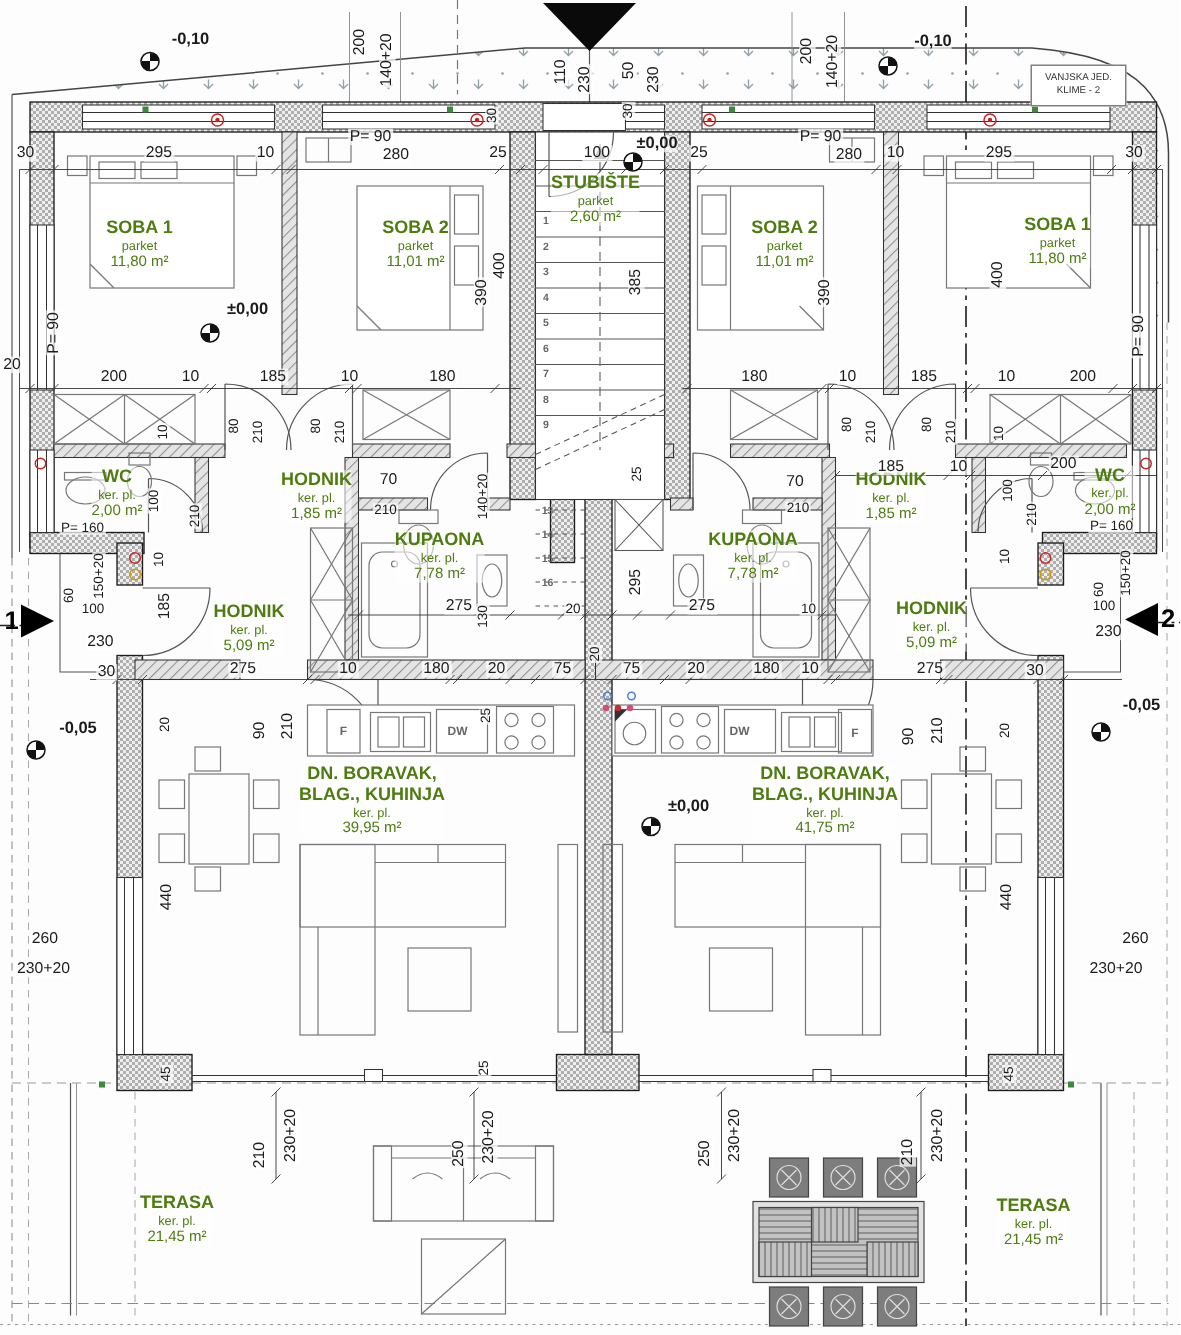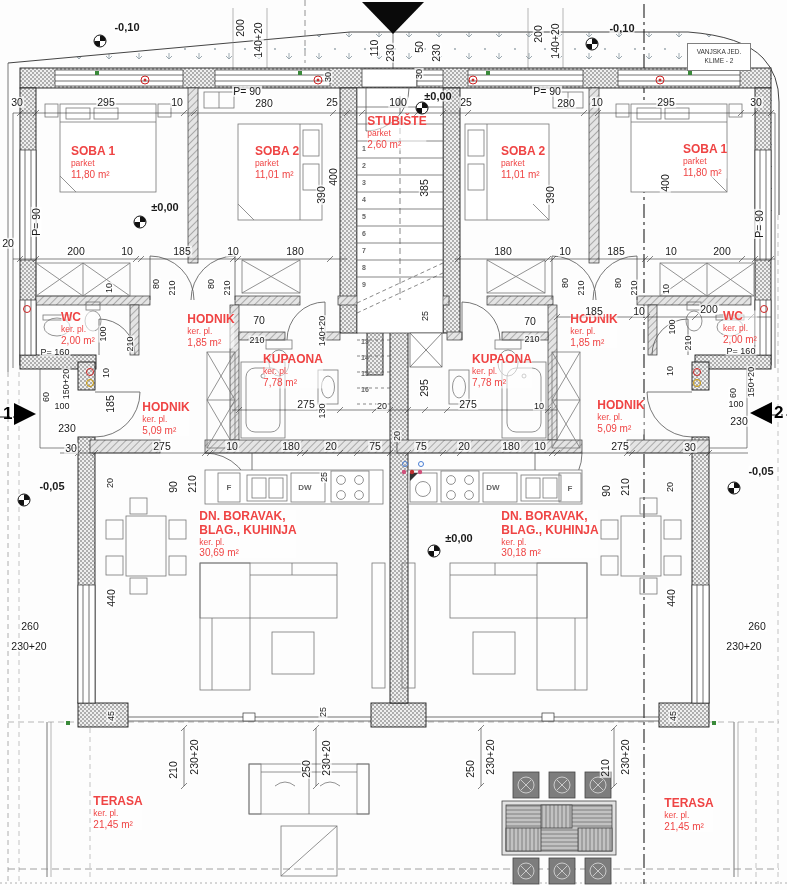--- a/index.html
+++ b/index.html
@@ -3,22 +3,22 @@
 <meta charset="utf-8">
 <style>
   html,body{margin:0;padding:0;background:#fff;}
   #plan{position:relative;width:787px;height:890px;background:#fdfdfd;overflow:hidden;
         font-family:"Liberation Sans",sans-serif;}
   #plan svg{position:absolute;left:0;top:0;}
   #labels{position:absolute;left:0;top:0;width:787px;height:890px;z-index:5;}
   .lbl{position:absolute;font-family:"Liberation Sans",sans-serif;color:#1b1b1b;
        background:rgba(255,255,255,.72);padding:0 1px;line-height:1;white-space:pre;z-index:5;}
   .lbl.gray{color:#666;background:transparent;font-weight:bold;}
-  .room-label{position:absolute;transform:translate(-50%,-50%);z-index:4;
-       background:rgba(255,255,255,.55);color:#ef4444;line-height:1.15;white-space:pre;}
+  .room-label{position:absolute;text-align:center;transform:translate(-50%,-50%);z-index:4;
+       background:rgba(255,255,255,.55);color:#4d7c0f;line-height:1.15;white-space:pre;}
   .room-name{font-weight:bold;font-size:12px;display:block;}
   .room-floor{font-size:8.5px;display:block;}
   .room-area{font-size:10px;display:block;}
   .level-sym{position:absolute;width:11px;height:11px;border:1px solid #111;border-radius:50%;
        background:conic-gradient(#111 0 90deg,#fff 90deg 180deg,#111 180deg 270deg,#fff 270deg);
        transform:translate(-50%,-50%);z-index:6;}
   .level-txt{position:absolute;font-size:11px;font-weight:bold;color:#1b1b1b;line-height:1;
        transform:translate(-50%,-50%);background:rgba(255,255,255,.7);z-index:6;white-space:pre;}
   .section{position:absolute;display:flex;align-items:center;gap:2px;z-index:7;
        font-weight:bold;font-size:17px;color:#000;}
@@ -766,22 +766,22 @@
       <div class="room-label" style="left: 705px; top: 161px;"><span class="room-name">SOBA 1</span><span class="room-floor">parket</span><span class="room-area">11,80 m²</span></div>
       <div class="room-label" style="left: 397px; top: 133px;"><span class="room-name">STUBIŠTE</span><span class="room-floor">parket</span><span class="room-area">2,60 m²</span></div>
       <div class="room-label" style="left: 78px; top: 329px;"><span class="room-name">WC</span><span class="room-floor">ker. pl.</span><span class="room-area">2,00 m²</span></div>
       <div class="room-label" style="left: 211px; top: 331px;"><span class="room-name">HODNIK</span><span class="room-floor">ker. pl.</span><span class="room-area">1,85 m²</span></div>
       <div class="room-label" style="left: 594px; top: 331px;"><span class="room-name">HODNIK</span><span class="room-floor">ker. pl.</span><span class="room-area">1,85 m²</span></div>
       <div class="room-label" style="left: 740px; top: 328px;"><span class="room-name">WC</span><span class="room-floor">ker. pl.</span><span class="room-area">2,00 m²</span></div>
       <div class="room-label" style="left: 293px; top: 371px;"><span class="room-name">KUPAONA</span><span class="room-floor">ker. pl.</span><span class="room-area">7,78 m²</span></div>
       <div class="room-label" style="left: 502px; top: 371px;"><span class="room-name">KUPAONA</span><span class="room-floor">ker. pl.</span><span class="room-area">7,78 m²</span></div>
       <div class="room-label" style="left: 166px; top: 419px;"><span class="room-name">HODNIK</span><span class="room-floor">ker. pl.</span><span class="room-area">5,09 m²</span></div>
       <div class="room-label" style="left: 621px; top: 417px;"><span class="room-name">HODNIK</span><span class="room-floor">ker. pl.</span><span class="room-area">5,09 m²</span></div>
-      <div class="room-label" style="left: 248px; top: 534px;"><span class="room-name">DN. BORAVAK,</span><span class="room-name">BLAG., KUHINJA</span><span class="room-floor">ker. pl.</span><span class="room-area">30,69 m²</span></div>
-      <div class="room-label" style="left: 550px; top: 534px;"><span class="room-name">DN. BORAVAK,</span><span class="room-name">BLAG., KUHINJA</span><span class="room-floor">ker. pl.</span><span class="room-area">30,18 m²</span></div>
+      <div class="room-label" style="left: 248px; top: 534px;"><span class="room-name">DN. BORAVAK,</span><span class="room-name">BLAG., KUHINJA</span><span class="room-floor">ker. pl.</span><span class="room-area">39,95 m²</span></div>
+      <div class="room-label" style="left: 550px; top: 534px;"><span class="room-name">DN. BORAVAK,</span><span class="room-name">BLAG., KUHINJA</span><span class="room-floor">ker. pl.</span><span class="room-area">41,75 m²</span></div>
       <div class="room-label" style="left: 118px; top: 813px;"><span class="room-name">TERASA</span><span class="room-floor">ker. pl.</span><span class="room-area">21,45 m²</span></div>
       <div class="room-label" style="left: 689px; top: 815px;"><span class="room-name">TERASA</span><span class="room-floor">ker. pl.</span><span class="room-area">21,45 m²</span></div>
       <div class="level-sym" style="left: 100px; top: 41px;"></div>
       <span class="level-txt" style="left: 127px; top: 27px;">-0,10</span>
       <div class="level-sym" style="left: 592px; top: 44px;"></div>
       <span class="level-txt" style="left: 622px; top: 28px;">-0,10</span>
       <div class="level-sym" style="left: 140px; top: 222px;"></div>
       <span class="level-txt" style="left: 165px; top: 207px;">±0,00</span>
       <div class="level-sym" style="left: 422px; top: 108px;"></div>
       <span class="level-txt" style="left: 438px; top: 96px;">±0,00</span>

